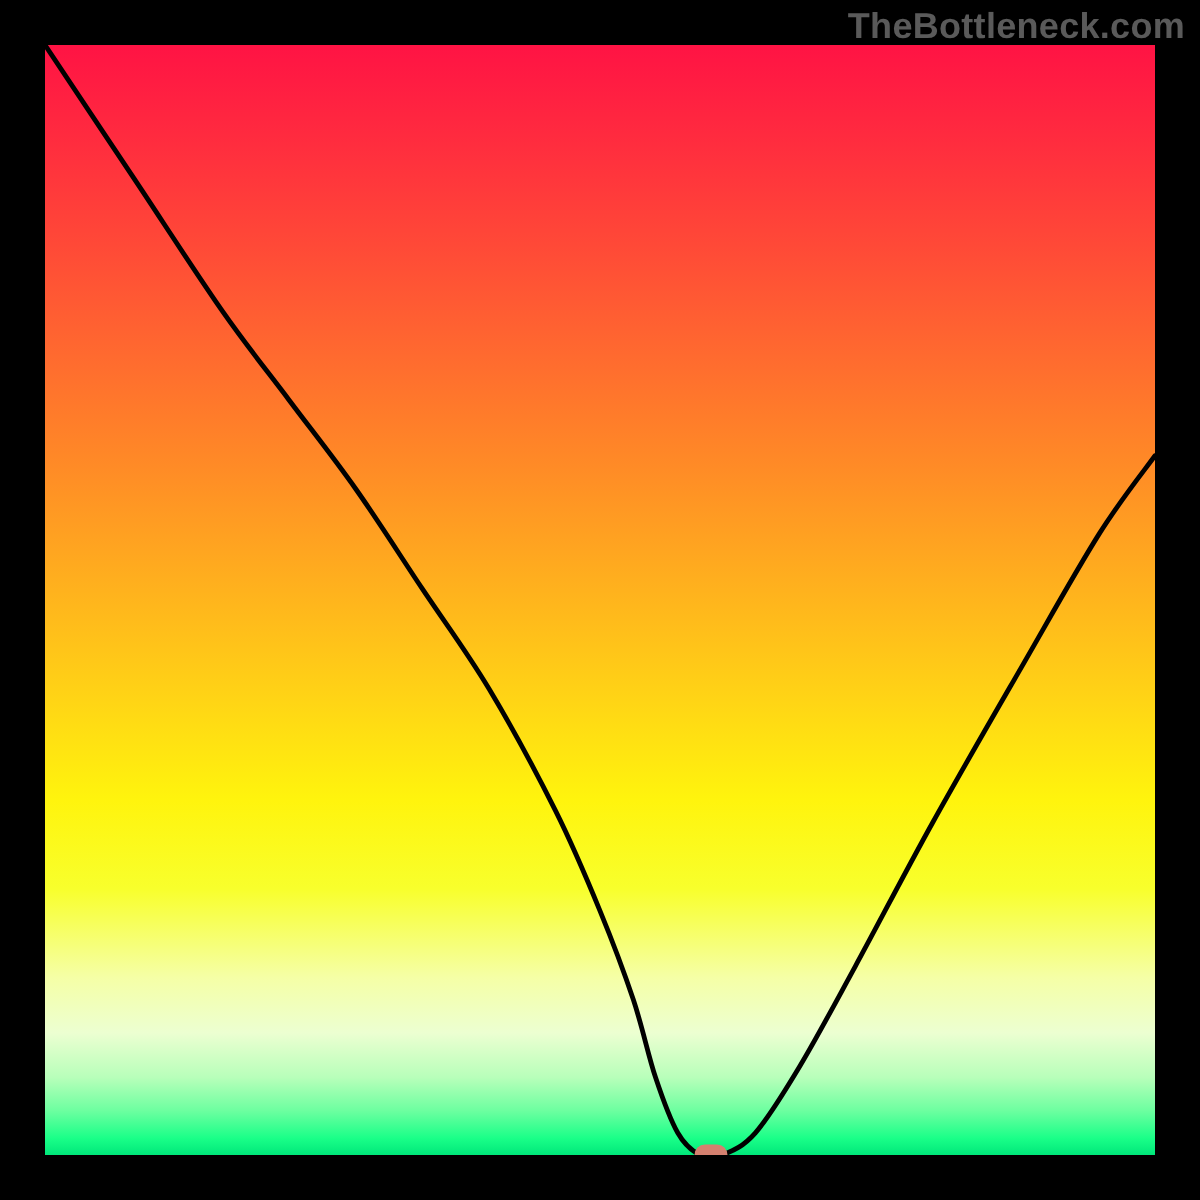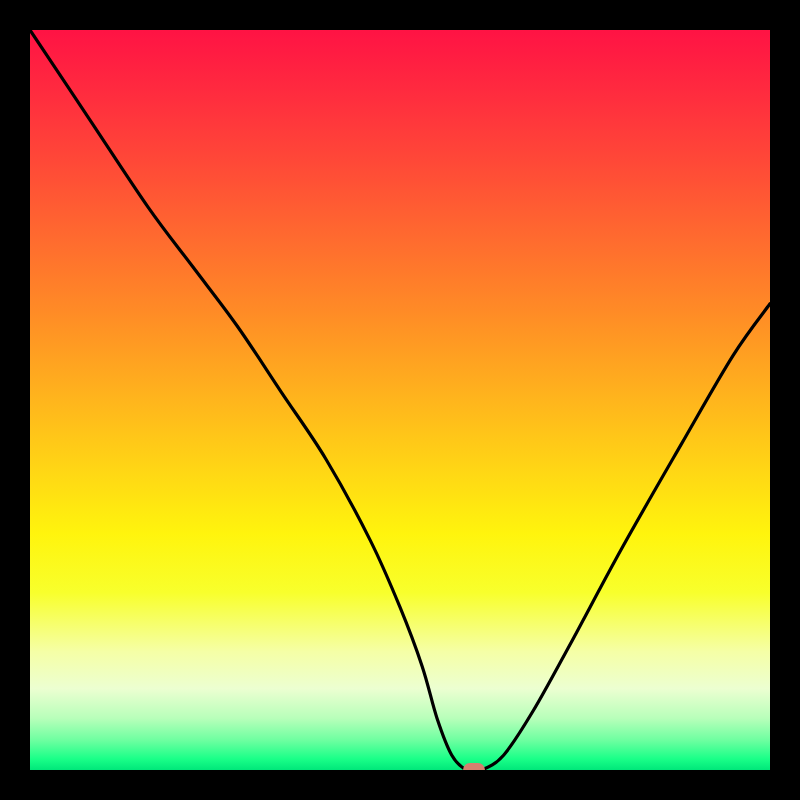--- a/index.html
+++ b/index.html
@@ -79,20 +79,21 @@
     background: #d4806f;
     z-index: 15;
     transform: translate(-50%, -50%);
   }
 </style>
 </head>
 <body>
 
 <div class="frame">
 
+  <div class="watermark">TheBottleneck.com</div>
 
   <div class="plot-area">
     <div class="gradient"></div>
 
     <svg class="curve-svg" viewBox="0 0 740 740" preserveAspectRatio="none">
       <path id="curve-path" class="curve-path" d="M 0.00 0.00 C 9.87 14.80 39.47 59.20 59.20 88.80 C 78.93 118.40 101.13 152.93 118.40 177.60 C 135.67 202.27 148.00 217.07 162.80 236.80 C 177.60 256.53 192.40 275.03 207.20 296.00 C 222.00 316.97 236.80 340.40 251.60 362.60 C 266.40 384.80 281.20 404.53 296.00 429.20 C 310.80 453.87 328.07 485.93 340.40 510.60 C 352.73 535.27 361.37 556.23 370.00 577.20 C 378.63 598.17 386.03 617.90 392.20 636.40 C 398.37 654.90 402.07 673.40 407.00 688.20 C 411.93 703.00 416.87 716.57 421.80 725.20 C 426.73 733.83 431.67 737.53 436.60 740.00 C 441.53 742.47 445.23 742.47 451.40 740.00 C 457.57 737.53 464.97 735.07 473.60 725.20 C 482.23 715.33 492.10 699.30 503.20 680.80 C 514.30 662.30 525.40 641.33 540.20 614.20 C 555.00 587.07 573.50 551.30 592.00 518.00 C 610.50 484.70 632.70 446.47 651.20 414.40 C 669.70 382.33 688.20 349.03 703.00 325.60 C 717.80 302.17 733.83 282.43 740.00 273.80"></path>
     </svg>
 
     <div id="marker" class="marker" style="left: 444px; top: 740px;"></div>
   </div>

